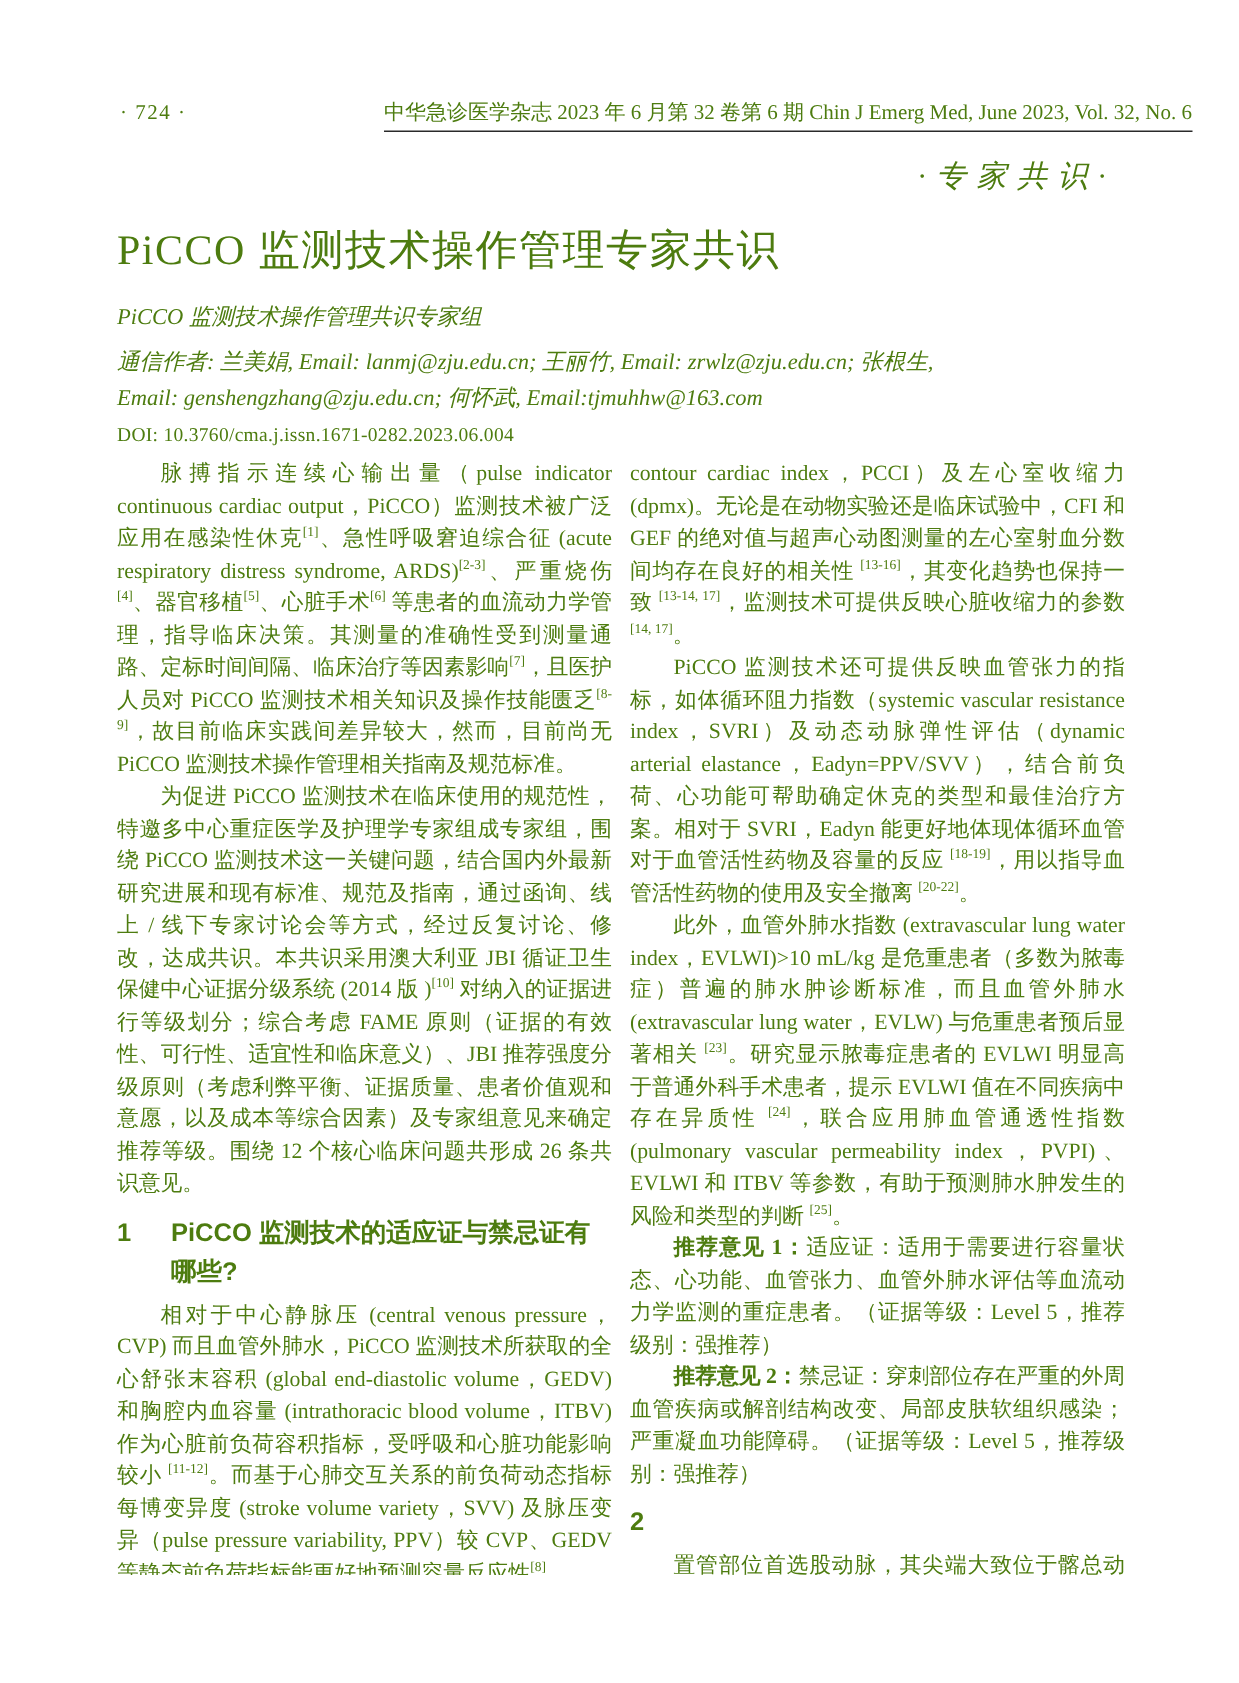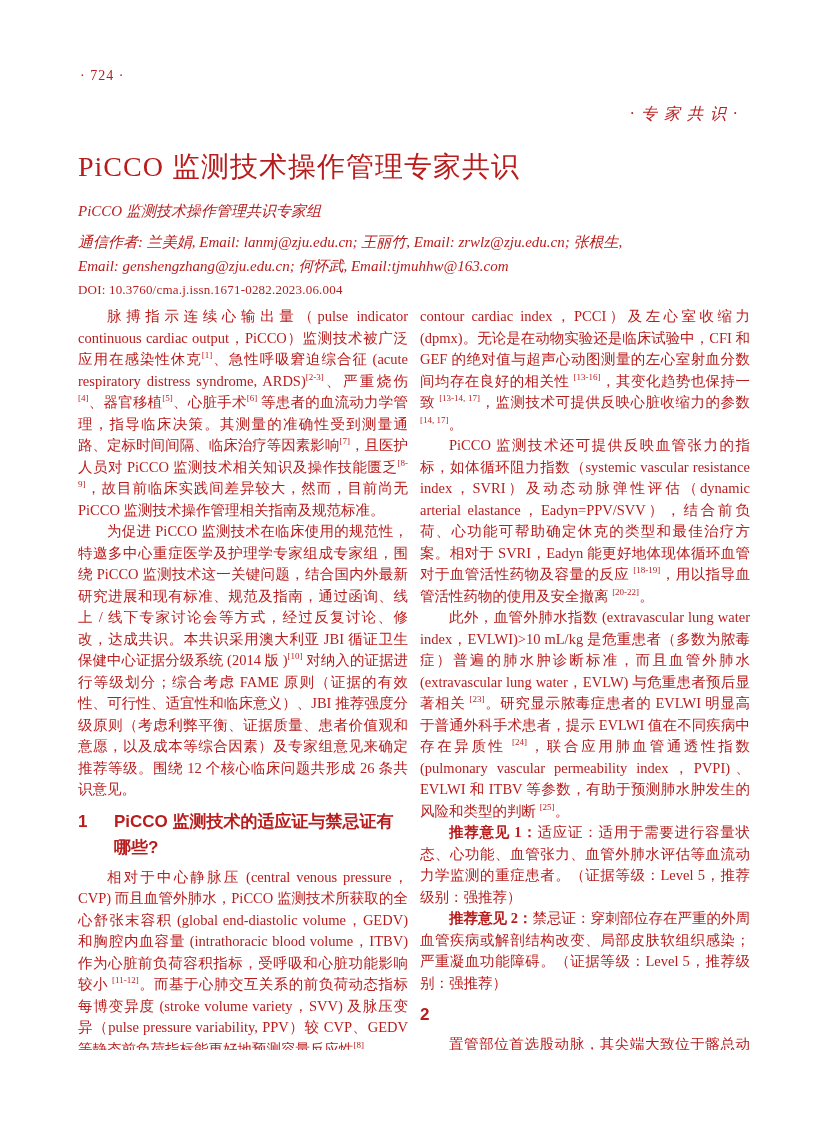--- a/index.html
+++ b/index.html
@@ -1,39 +1,39 @@
 <!DOCTYPE html>
 <html><head>
 <meta charset="utf-8">
 <style>
   html,body { margin:0; padding:0; background:#ffffff; }
   .page {
     position:relative;
     width:826px; height:1050px;
     background:#ffffff;
-    color:#b91c1c;
+    color:#4d7c0f;
     font-family:"Liberation Serif", serif;
     overflow:hidden;
   }
   
   .pageno {
     position:absolute; left:80px; top:68px;
     font-size:14px; letter-spacing:1px;
   }
   .journal {
     position:absolute; left:256px; top:66px;
     display:inline-block;
     font-size:14px;
     border-bottom:1.6px solid #2a2a2a;
     padding-bottom:3px;
     white-space:nowrap;
   }
   .article-type {
     position:absolute; right:82px; top:104px;
-    font-size:16px; letter-spacing:7px;
+    font-size:20px; letter-spacing:7px;
     font-style:italic;
   }
   
   .titleblock { position:absolute; left:78px; top:148px; width:676px; }
   .title {
     margin:0 0 16px 0;
     font-size:28px; font-weight:normal;
     letter-spacing:1px;
   }
   .authors { font-size:15px; font-style:italic; margin-bottom:9px; }
@@ -73,20 +73,21 @@
   .secnum { flex:0 0 36px; }
   .subnum { flex:0 0 44px; }
   .sectext { flex:1; }
 </style>
 </head>
 <body>
 
 <div class="page">
 
   <span class="pageno">· 724 ·</span>
+  <span class="journal">中华急诊医学杂志 2023 年 6 月第 32 卷第 6 期 Chin J Emerg Med,  June  2023, Vol. 32, No. 6</span>
   <div class="article-type">·专家共识·</div>
 
   <div class="titleblock">
     <h1 class="title">PiCCO 监测技术操作管理专家共识</h1>
     <div class="authors">PiCCO 监测技术操作管理共识专家组</div>
     <div class="corr">通信作者: 兰美娟, Email: lanmj@zju.edu.cn; 王丽竹, Email: zrwlz@zju.edu.cn; 张根生,</div>
     <div class="corr">Email: genshengzhang@zju.edu.cn; 何怀武, Email:tjmuhhw@163.com</div>
     <div class="doi">DOI: 10.3760/cma.j.issn.1671-0282.2023.06.004</div>
   </div>
 

